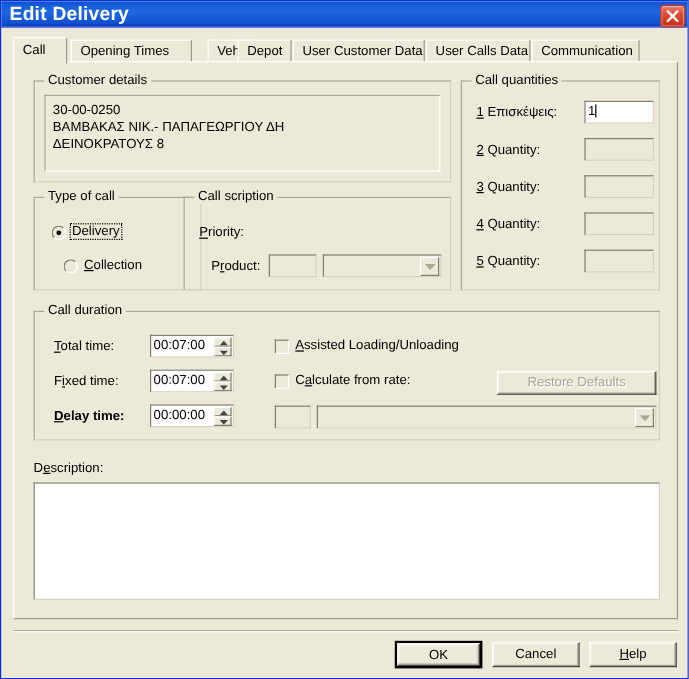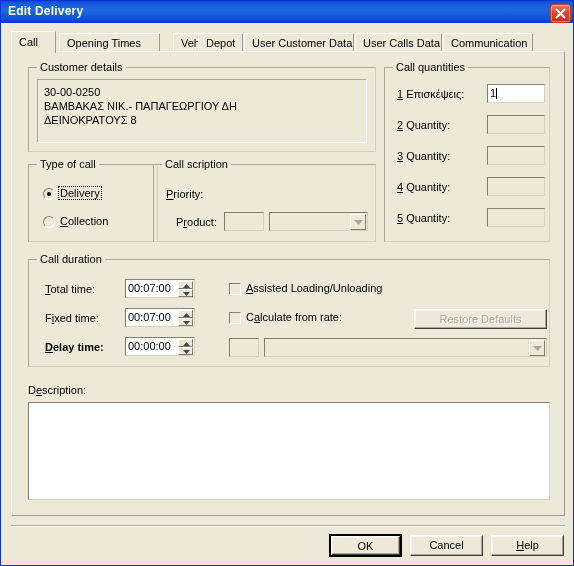--- a/index.html
+++ b/index.html
@@ -28,21 +28,21 @@
     height: 22px;
     background: linear-gradient(180deg,#0a4ad4 0%, #1158d8 8%, #1f68e0 40%, #1050d0 88%, #0b3ec0 100%);
     border-bottom: 1px solid #0831d9;
     box-sizing: border-box;
   }
   .titlebar .title {
     position: absolute;
     left: 7px; top: 3px;
     color: #ffffff;
     font-weight: bold;
-    font-size: 12px;
+    font-size: 16px;
     letter-spacing: .2px;
     white-space: nowrap;
   }
   .close-btn {
     position: absolute;
     right: 4px; top: 3px;
     width: 19px; height: 17px;
     border-radius: 3px;
     background: linear-gradient(180deg,#f07a6a 0%, #e04a33 40%, #c62c16 100%);
     border: 1px solid #c23b23;
@@ -346,31 +346,31 @@
       </div>
 
       <div class="label" style="left:12px; top:144px;">
         <u class="mn">5</u> Quantity:
       </div>
       <div class="field" style="left:102px; top:140px; width:58px; height:19px; line-height:17px;">
         <span></span>
       </div>
     </div>
 
-    <div class="group" style="left:16px; top:112px; width:130px; height:78px;">
+    <div class="group" style="left:16px; top:112px; width:140px; height:78px;">
       <div class="caption">Type of call</div>
 
       <div class="radio-row" style="left:14px; top:22px; width:90px;">
         <span class="radio">
           <span class="dot"></span>
         </span>
         <span class="radio-label focus">Delivery</span>
       </div>
 
-      <div class="radio-row" style="left:14px; top:50px; width:90px;">
+      <div class="radio-row" style="left:24px; top:50px; width:90px;">
         <span class="radio"></span>
         <span class="radio-label">
           <u class="mn">C</u>ollection
         </span>
       </div>
     </div>
 
     <div class="group" style="left:141px; top:112px; width:223px; height:78px;">
       <div class="caption">Call scription</div>
 

